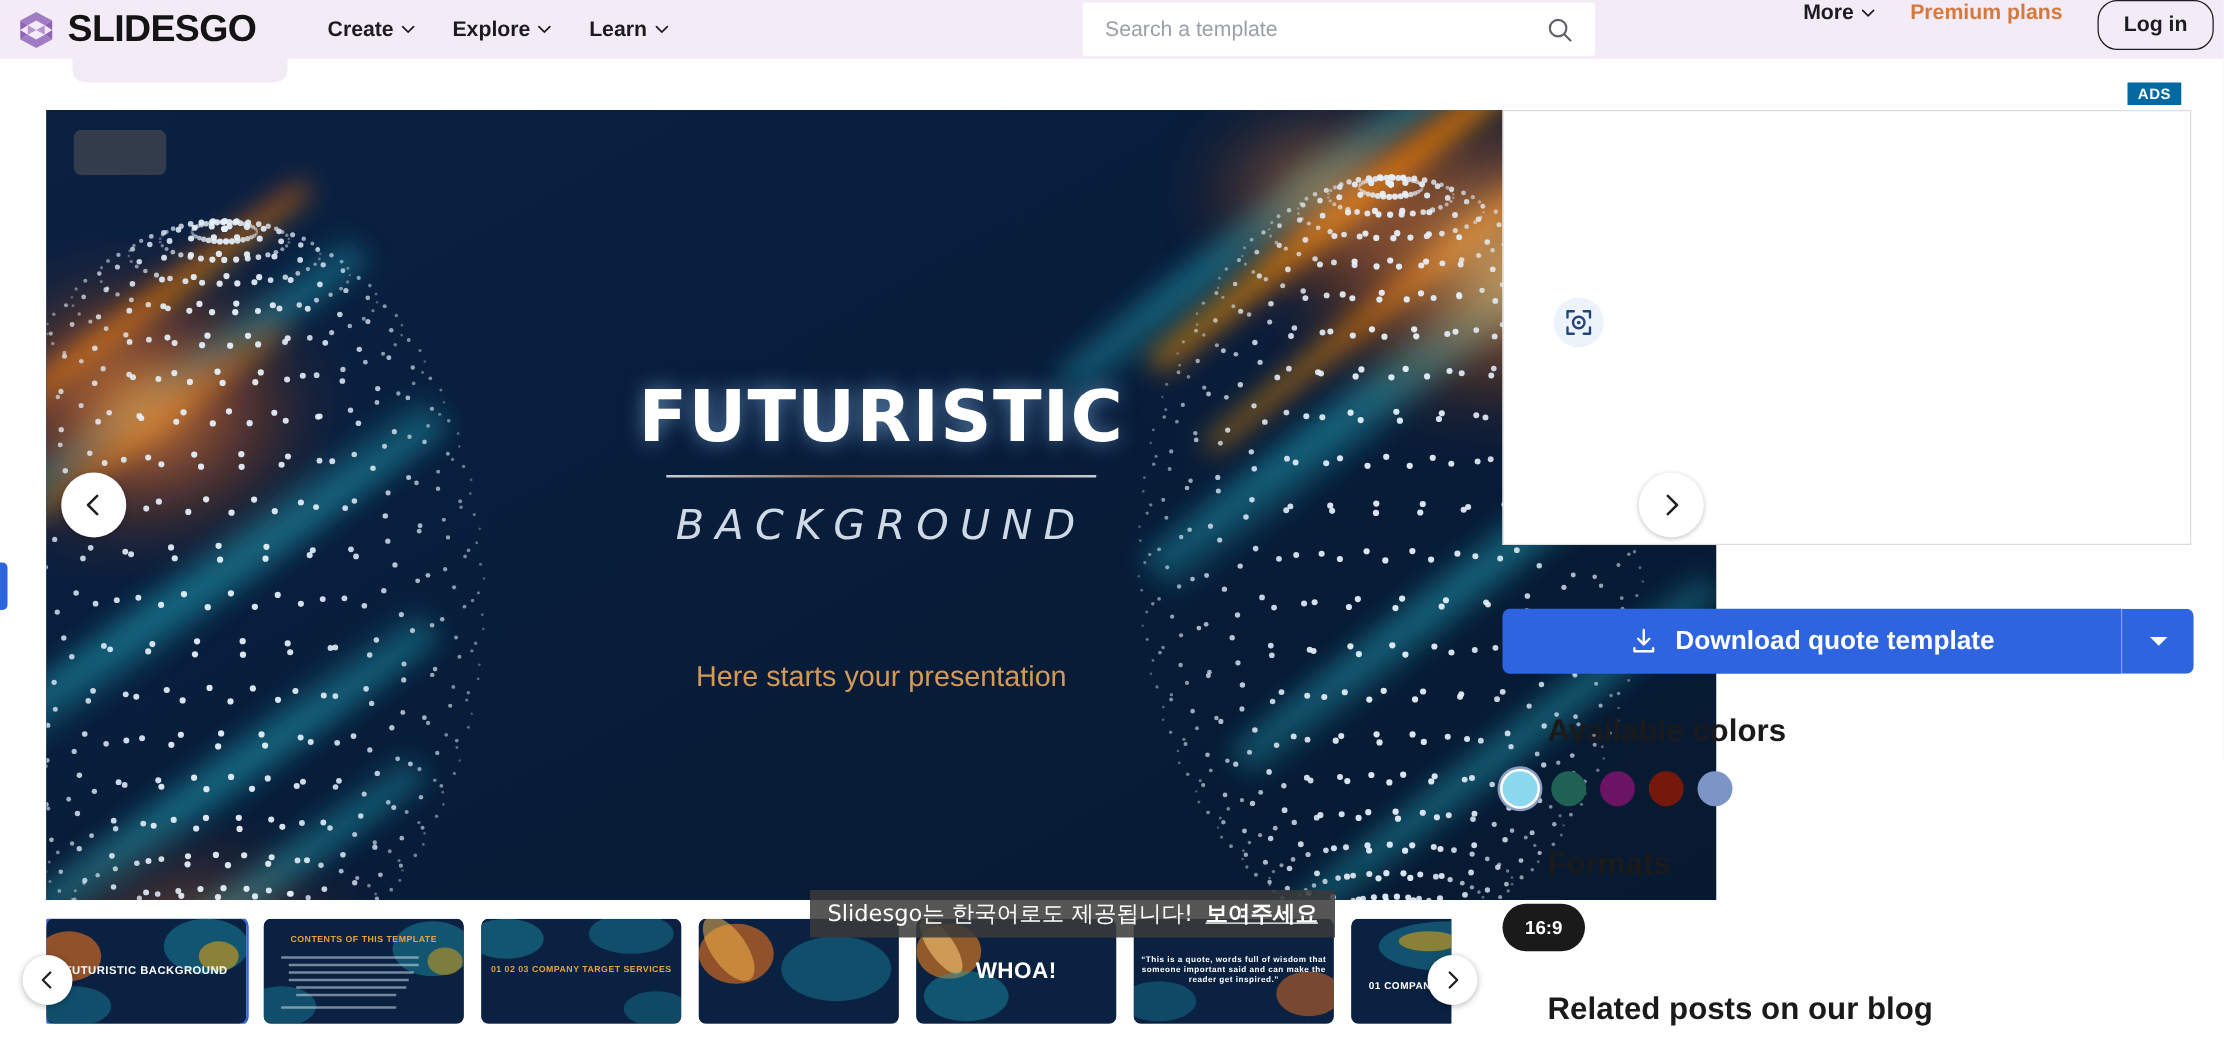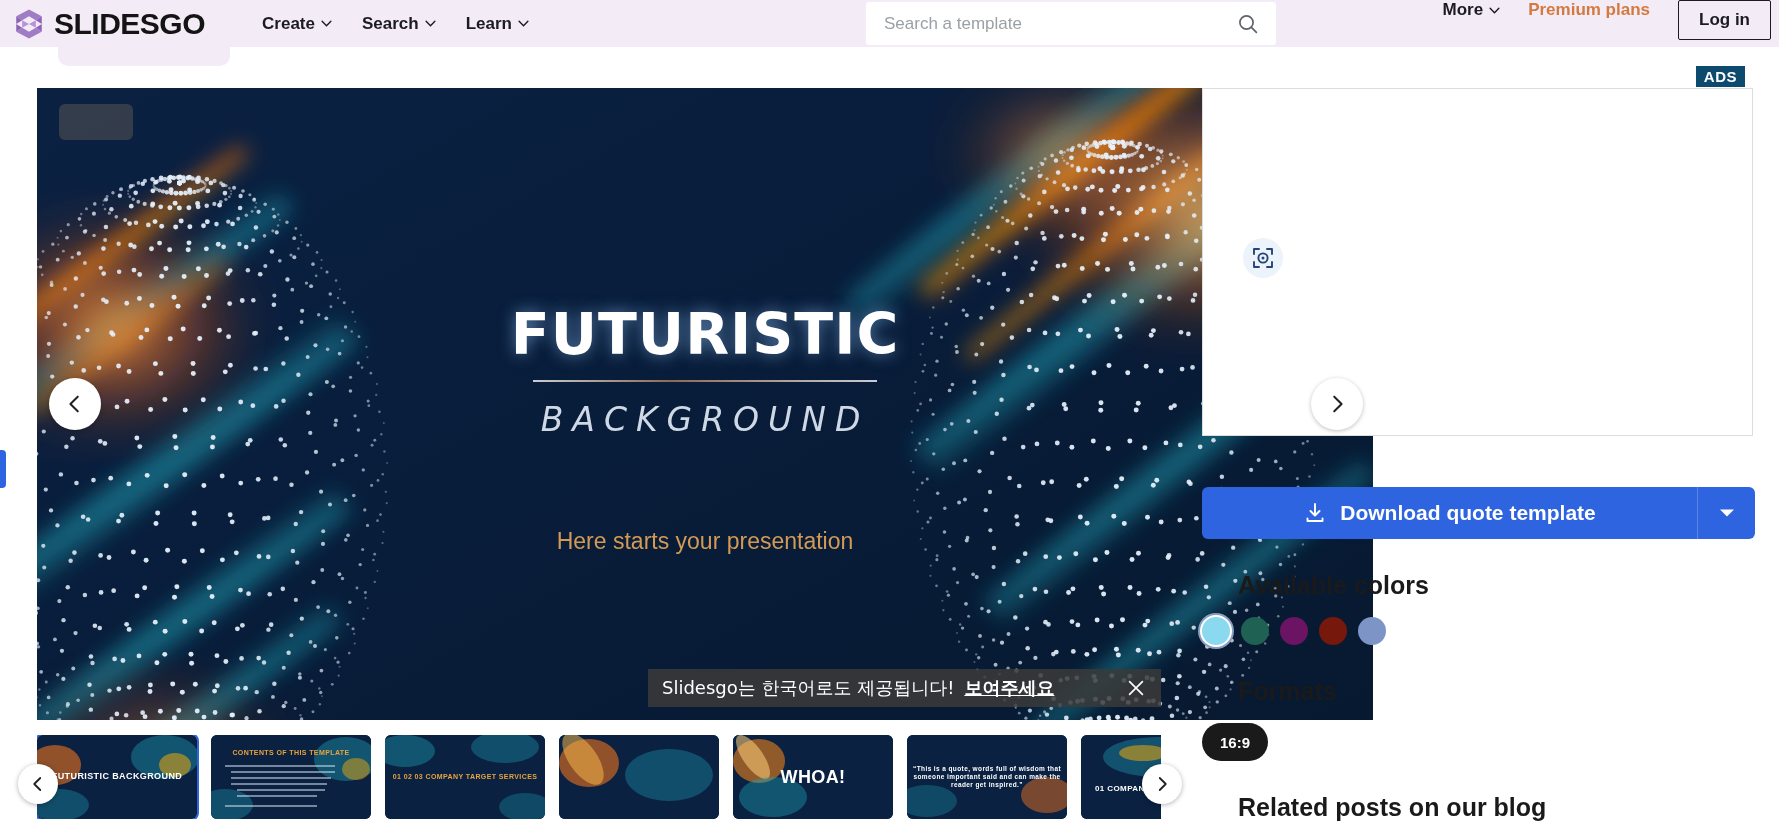--- a/index.html
+++ b/index.html
@@ -48,21 +48,21 @@
   }
   .search-input::placeholder { color: #9aa0a6; }
   .search-icon { margin-right: 16px; display:block; }
 
   .header-right {
     position: absolute; right: 0; top: 0; height: 47px;
     display: flex; align-items: flex-start; gap: 28px; padding-right: 8px;
   }
   .premium { font-size: 17px; font-weight: bold; color: #d4793f; cursor: pointer; white-space: nowrap; }
   .login-btn {
-    border: 1px solid #1c1b20; border-radius: 2px;
+    border: 1px solid #1c1b20; border-radius: 16px;
     background: transparent;
     font-family: "Liberation Sans", sans-serif;
     font-size: 17px; font-weight: bold; color: #1c1b20;
     padding: 9px 20px; cursor: pointer; white-space: nowrap;
   }
 
   
   .breadcrumb-pill {
     position: absolute; left: 58px; top: 40px;
     width: 172px; height: 26px;
@@ -170,44 +170,44 @@
     width: 40px; height: 40px; border-radius: 50%;
     background: #fff; box-shadow: 0 1px 5px rgba(0,0,0,0.3);
     display: flex; align-items: center; justify-content: center;
     cursor: pointer; z-index: 12;
   }
   .thumb-arrow.left { left: 18px; }
   .thumb-arrow.right { left: 1142px; }
 
   
   .notice {
-    position: absolute; left: 648px; top: 669px;
-    width: 513px; height: 38px;
+    position: absolute; left: 648px; top: 712px;
+    width: 420px; height: 38px;
     background: rgba(58,58,58,0.86);
     display: flex; align-items: center; gap: 10px;
     padding: 0 14px;
     z-index: 20;
   }
   .notice-text {
     font-size: 18px; color: #ffffff; white-space: nowrap;
     font-family: "DejaVu Sans", sans-serif;
   }
   .notice-link {
     font-size: 18px; color: #ffffff; font-weight: bold;
     text-decoration: underline; cursor: pointer; white-space: nowrap;
     font-family: "DejaVu Sans", sans-serif;
   }
   .notice-close { margin-left: auto; cursor: pointer; display: block; }
 
   
   .panel { position: absolute; left: 1202px; top: 60px; width: 553px; }
   .ads-badge {
     position: absolute; right: 10px; top: 6px;
-    background: #0c4a6e; color: #fff;
-    font-size: 15px; font-weight: bold;
+    background: #0369a1; color: #fff;
+    font-size: 12px; font-weight: bold;
     padding: 2px 8px; letter-spacing: 0.5px;
     z-index: 5;
   }
   .ad-box {
     margin-top: 28px;
     width: 551px; height: 348px;
     border: 1px solid #dddddd; background: #fff;
   }
   .download-row { display: flex; margin-top: 51px; }
   .download-btn {
@@ -266,21 +266,21 @@
     </div>
 
     <div class="nav">
       <div class="nav-item">
         <span>Create</span>
         <svg class="chev" viewBox="0 0 12 8">
             <path d="M1 1.5 L6 6.5 L11 1.5" stroke="#1c1b20" stroke-width="1.6" fill="none" stroke-linecap="round"></path>
           </svg>
       </div>
       <div class="nav-item">
-        <span>Search</span>
+        <span>Explore</span>
         <svg class="chev" viewBox="0 0 12 8">
             <path d="M1 1.5 L6 6.5 L11 1.5" stroke="#1c1b20" stroke-width="1.6" fill="none" stroke-linecap="round"></path>
           </svg>
       </div>
       <div class="nav-item">
         <span>Learn</span>
         <svg class="chev" viewBox="0 0 12 8">
             <path d="M1 1.5 L6 6.5 L11 1.5" stroke="#1c1b20" stroke-width="1.6" fill="none" stroke-linecap="round"></path>
           </svg>
       </div>

